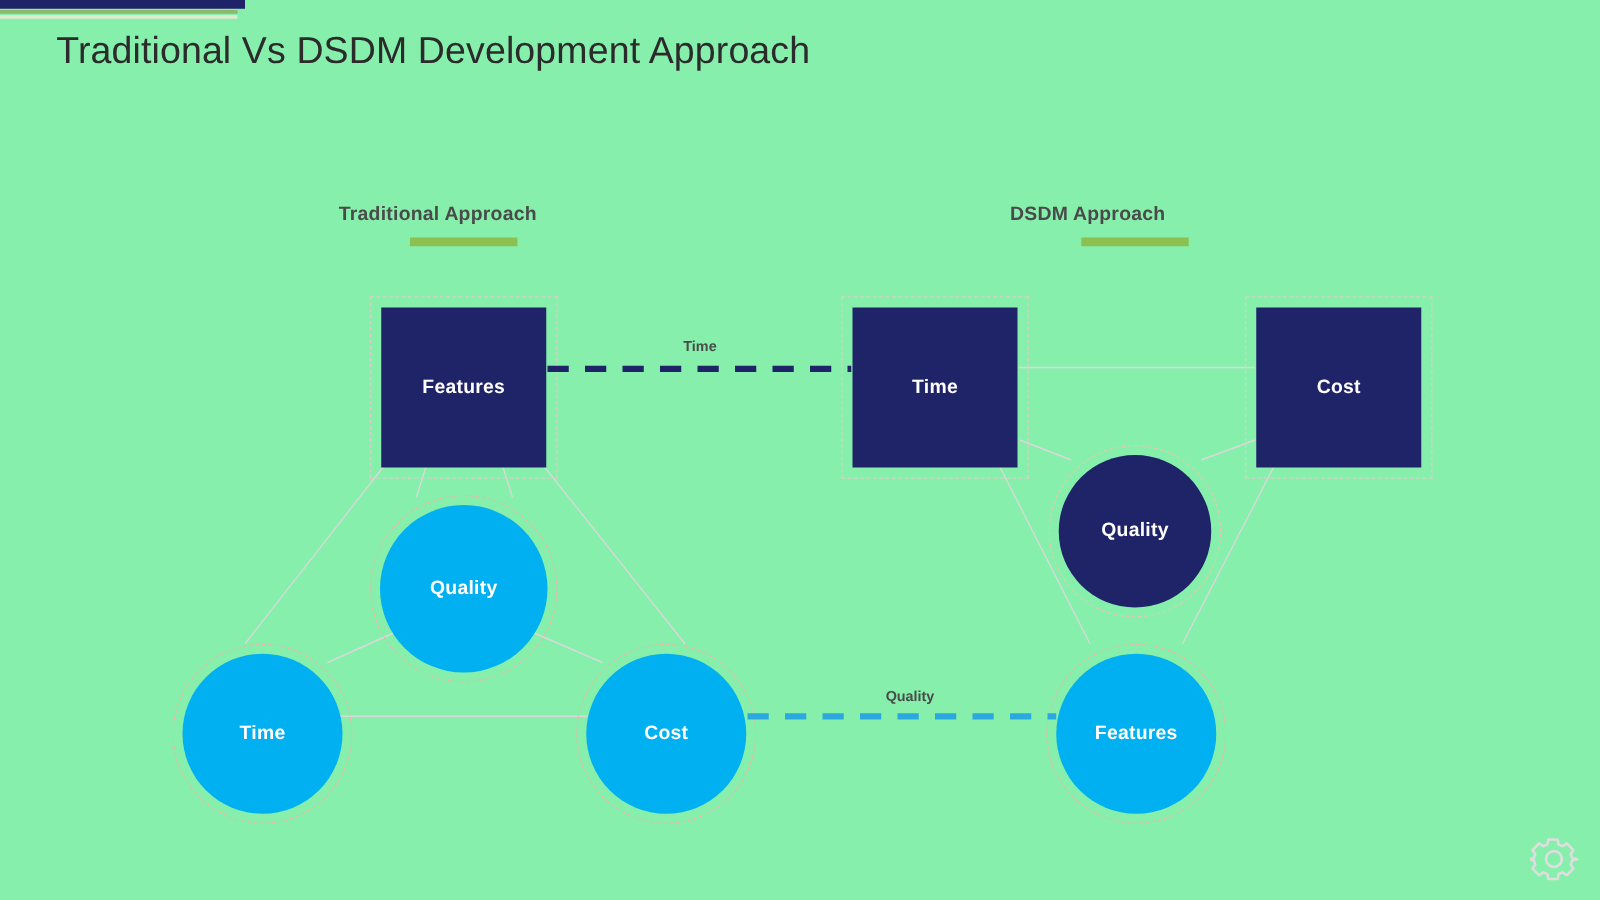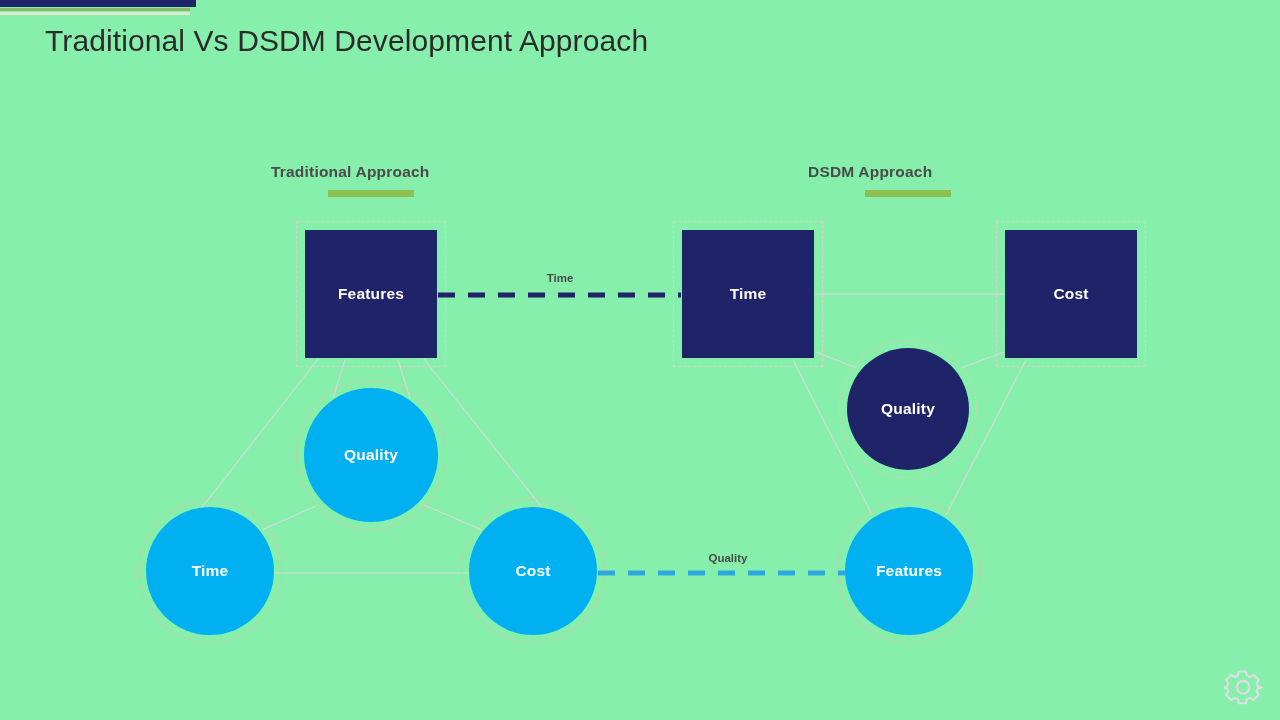--- a/index.html
+++ b/index.html
@@ -86,20 +86,21 @@
   .node {
     position: absolute;
     display: flex;
     align-items: center;
     justify-content: center;
     color: #ffffff;
     font-weight: bold;
     font-size: 15.5px;
     letter-spacing: 0.2px;
     box-sizing: border-box;
+    margin-top: 16px;
   }
   .node .node-label { position: relative; z-index: 3; }
 
   .node.square {
     width: 132px;
     height: 128px;
     background: #1f2368;
   }
   .node.square::before {
     content: "";

